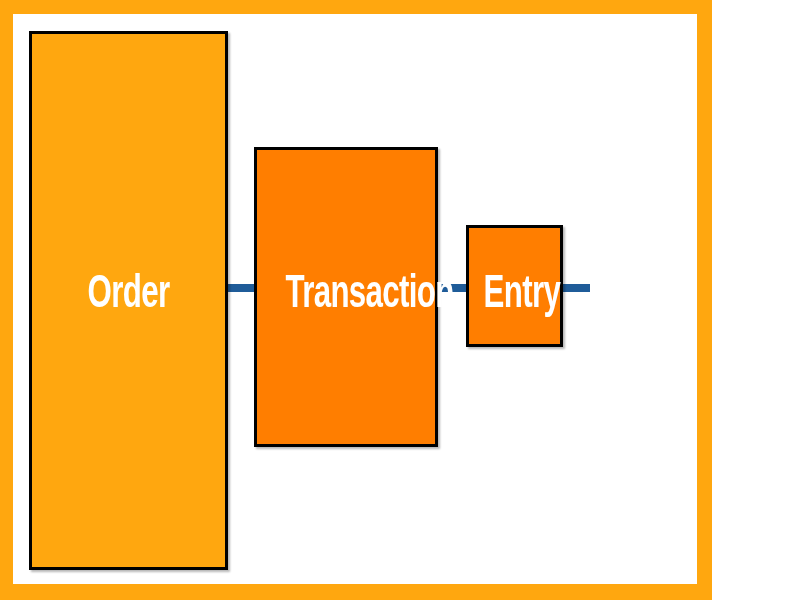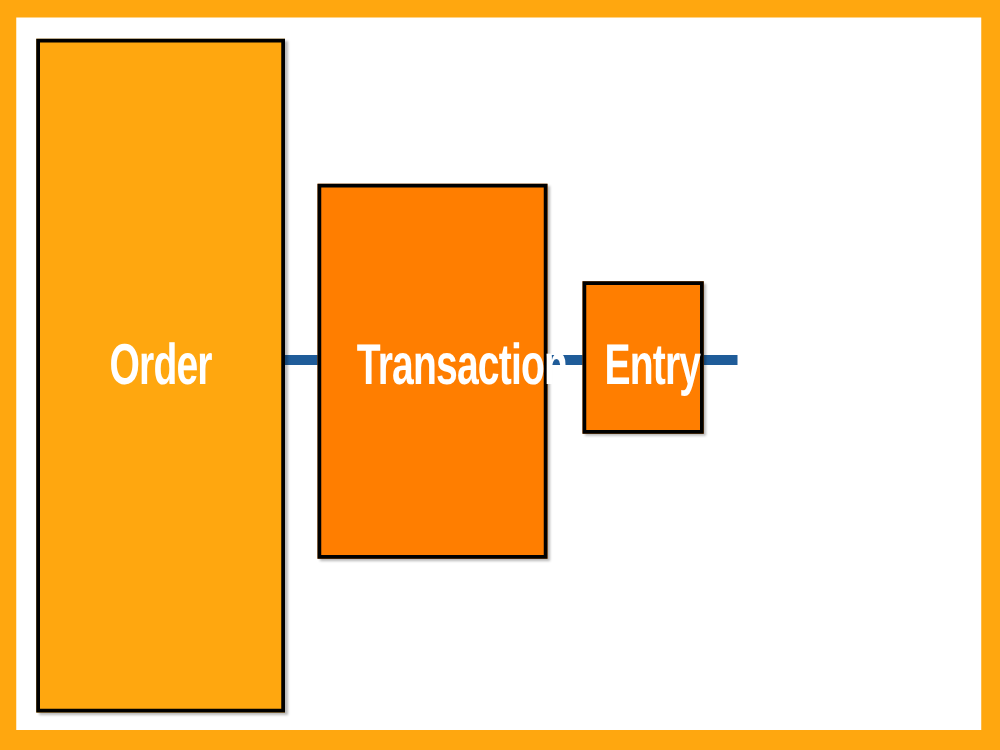--- a/index.html
+++ b/index.html
@@ -1,18 +1,18 @@
 <!DOCTYPE html>
 <html><head>
 <meta charset="utf-8">
 <style>
   html, body { margin: 0; padding: 0; background: #ffffff; }
   .screen {
     position: relative;
-    width: 800px;
+    width: 712px;
     height: 600px;
     background: #ffffff;
     overflow: hidden;
     font-family: "Liberation Sans", sans-serif;
   }
   
   .frame {
     position: absolute;
     inset: 0;
     border-style: solid;

